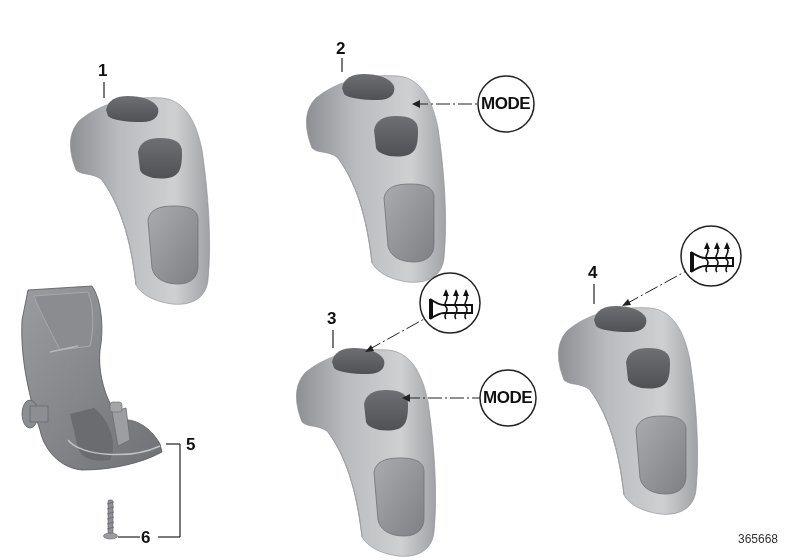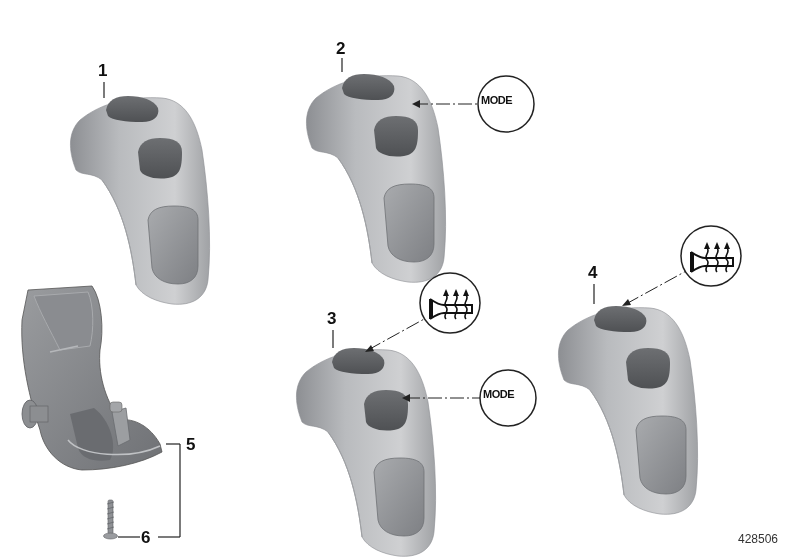--- a/index.html
+++ b/index.html
@@ -1,20 +1,20 @@
 <!DOCTYPE html>
 <html><head>
 <meta charset="utf-8">
 <style>
   html, body { margin:0; padding:0; background:#ffffff; }
   body { width:800px; height:560px; position:relative; overflow:hidden; font-family:"Liberation Sans", sans-serif; }
   #canvas { position:absolute; left:0; top:0; width:800px; height:560px; }
   .callout { position:absolute; font-family:"Liberation Sans", sans-serif; font-weight:bold; font-size:17px; color:#111; line-height:1; }
   .ref-num { position:absolute; right:22px; bottom:14px; font-family:"Liberation Sans", sans-serif; font-size:12px; color:#333; }
-  .badge-text { font-family:"Liberation Sans", sans-serif; font-weight:bold; font-size:11px; letter-spacing:-0.5px; }
+  .badge-text { font-family:"Liberation Sans", sans-serif; font-weight:bold; font-size:17px; letter-spacing:-0.5px; }
 </style>
 </head>
 <body>
 
 <svg id="canvas" width="800" height="560" viewBox="0 0 800 560" xmlns="http://www.w3.org/2000/svg">
   <defs>
     <linearGradient id="housingGrad" x1="0" y1="0" x2="1" y2="0">
       <stop offset="0" stop-color="#8d8f93"></stop>
       <stop offset="0.35" stop-color="#b9bbbe"></stop>
       <stop offset="0.75" stop-color="#cfd0d2"></stop>
@@ -134,13 +134,13 @@
 <div class="callout" style="left:98px;top:62px;">1</div>
 <div class="callout" style="left:336px;top:40px;">2</div>
 <div class="callout" style="left:327px;top:310px;">3</div>
 <div class="callout" style="left:588px;top:264px;">4</div>
 <div class="callout" style="left:186px;top:436px;">5</div>
 <div class="callout" style="left:141px;top:529px;">6</div>
 
 <div class="callout badge-text" style="left:481px;top:95px;">MODE</div>
 <div class="callout badge-text" style="left:483px;top:389px;">MODE</div>
 
-<div class="ref-num">428506</div>
+<div class="ref-num">365668</div>
 
 </body></html>

